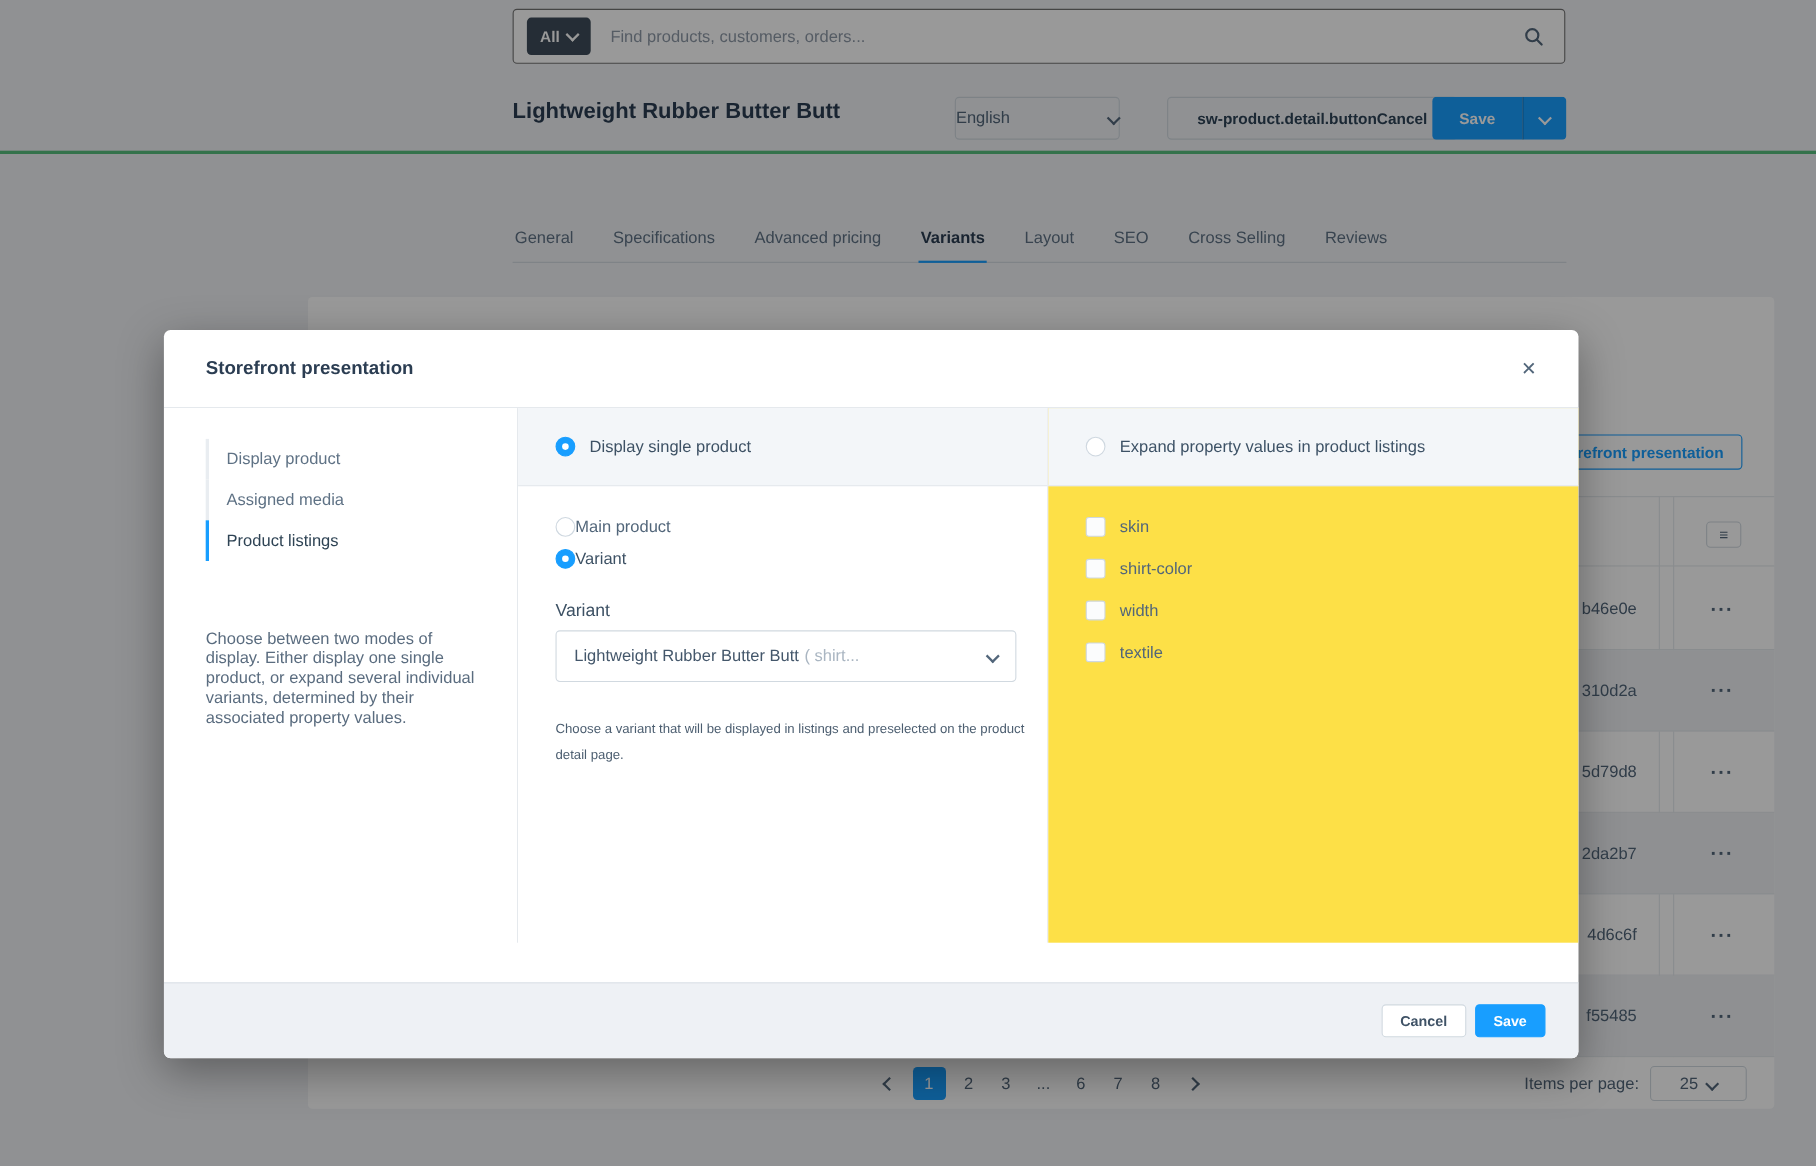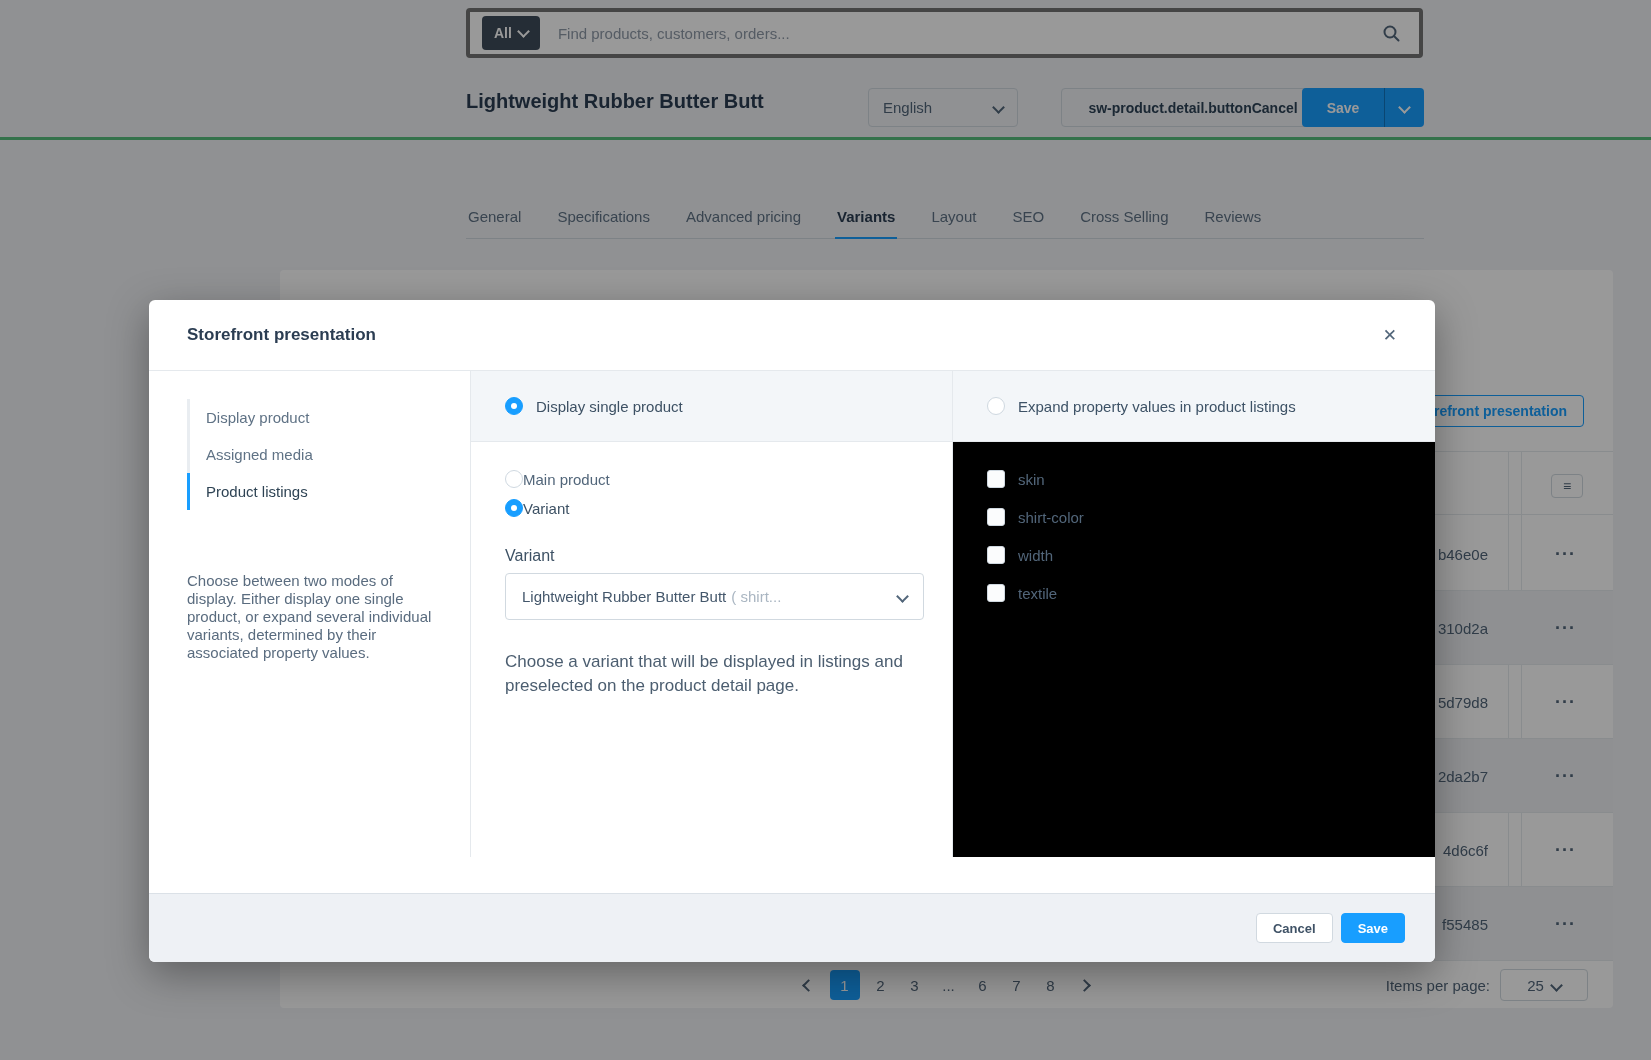--- a/index.html
+++ b/index.html
@@ -1,33 +1,33 @@
 <!DOCTYPE html>
 <html><head>
 <meta charset="utf-8">
 <style>
   html,body{margin:0;padding:0;background:#dfe3e8;}
   .page{position:relative;width:1651px;height:1060px;background:#f0f2f5;overflow:hidden;
         font-family:"Liberation Sans",sans-serif;color:#52667a;}
 
   
   .topbar{position:absolute;left:0;top:0;width:100%;height:70px;background:#f0f2f5;border-bottom:1px solid #d1d9e0;}
-  .searchbar{position:absolute;left:466px;top:8px;width:957px;height:50px;background:#fff;border:4px solid #737373;
+  .searchbar{position:absolute;left:466px;top:8px;width:957px;height:50px;background:#fff;border:1px solid #737373;
              border-radius:4px;box-sizing:border-box;display:flex;align-items:center;padding:0 18px 0 12px;}
   .scope-btn{display:flex;align-items:center;gap:7px;background:#3f4c5a;color:#fff;border:none;border-radius:4px;
              height:34px;padding:0 12px;font-family:inherit;font-size:14px;font-weight:bold;cursor:pointer;}
   .scope-btn .chev{margin-top:-3px;}
   .search-input{flex:1;border:none;outline:none;margin-left:16px;font-family:inherit;font-size:15px;color:#52667a;background:transparent;}
   .search-input::placeholder{color:#8e99a7;}
 
   
   .smartbar{position:absolute;left:0;top:70px;width:100%;height:70px;background:#f0f2f5;border-bottom:3px solid #57be7d;box-sizing:border-box;}
   .page-title{position:absolute;left:466px;top:90px;font-size:20px;font-weight:bold;color:#2b3d52;}
   .lang-select{position:absolute;left:868px;top:88px;width:150px;height:39px;border:1px solid #d1d9e0;border-radius:4px;
-               box-sizing:border-box;display:flex;align-items:center;justify-content:space-between;padding:0 14px;
+               box-sizing:border-box;display:flex;align-items:center;justify-content:space-between;padding:0 0;
                font-size:15px;color:#52667a;cursor:pointer;background:transparent;}
   .cancel-btn{position:absolute;left:1029px;top:88px;width:264px;height:39px;border:1px solid #d1d9e0;border-radius:4px;
               box-sizing:border-box;display:flex;align-items:center;justify-content:center;background:transparent;
               font-family:inherit;font-size:14px;font-weight:bold;color:#2e4357;cursor:pointer;margin-left:32px;}
   .save-split{position:absolute;left:1302px;top:88px;height:39px;display:flex;border-radius:4px;overflow:hidden;}
   .save-main{width:82px;background:#189eff;color:#fff;border:none;font-family:inherit;font-size:14px;font-weight:bold;cursor:pointer;}
   .save-caret{width:40px;background:#189eff;border:none;border-left:1px solid rgba(0,0,0,0.25);color:#fff;cursor:pointer;
               display:flex;align-items:center;justify-content:center;}
 
   
@@ -78,22 +78,22 @@
   .radio.checked{background:#189eff;border-color:#189eff;}
   .radio.checked::after{content:"";position:absolute;left:5px;top:5px;width:6px;height:6px;border-radius:50%;background:#fff;}
   .opt-row{display:flex;align-items:center;gap:0;font-size:15px;color:#52667a;margin-bottom:11px;cursor:pointer;}
   .opt-row.selected{color:#3d5164;}
   .field-label{margin-top:30px;font-size:16px;color:#3d5164;}
   .variant-select{margin-top:8px;width:419px;height:47px;border:1px solid #d1d9e0;border-radius:4px;box-sizing:border-box;
                   display:flex;align-items:center;padding:0 16px;cursor:pointer;background:#fff;}
   .variant-value{font-size:15px;color:#44576b;white-space:nowrap;}
   .variant-hint{font-size:15px;color:#aab6c2;margin-left:5px;white-space:nowrap;}
   .variant-select .chev{margin-left:auto;color:#52667a;}
-  .helper-text{margin-top:30px;width:432px;font-size:17px;line-height:24px;color:#4c5e70;}
-  .col-right{flex:1;background:#000000;display:flex;flex-direction:column;}
+  .helper-text{margin-top:30px;width:432px;font-size:12px;line-height:24px;color:#4c5e70;}
+  .col-right{flex:1;background:#fde047;display:flex;flex-direction:column;}
   .col-right .mode-band{background:#f3f6f9;color:#3d5266;}
   .col-right .inner{padding:28px 34px;}
   .prop-row{display:flex;align-items:center;gap:13px;font-size:15px;color:#52667a;margin-bottom:20px;cursor:pointer;}
   .checkbox{width:18px;height:18px;border-radius:3px;background:#fbfcfd;border:1px solid #cfd8e0;box-sizing:border-box;flex:none;}
   .modal-footer{height:69px;flex:none;background:#eef1f5;border-top:1px solid #dbe1e7;display:flex;align-items:center;
                 justify-content:flex-end;gap:8px;padding:0 30px;box-sizing:border-box;margin-top:36px;}
   .btn-cancel{height:30px;padding:0 16px;background:#fff;border:1px solid #d1d9e0;border-radius:4px;font-family:inherit;
               font-size:13px;font-weight:bold;color:#3f5266;cursor:pointer;}
   .btn-save{height:30px;padding:0 16px;background:#189eff;border:1px solid #189eff;border-radius:4px;font-family:inherit;
             font-size:13px;font-weight:bold;color:#fff;cursor:pointer;}

